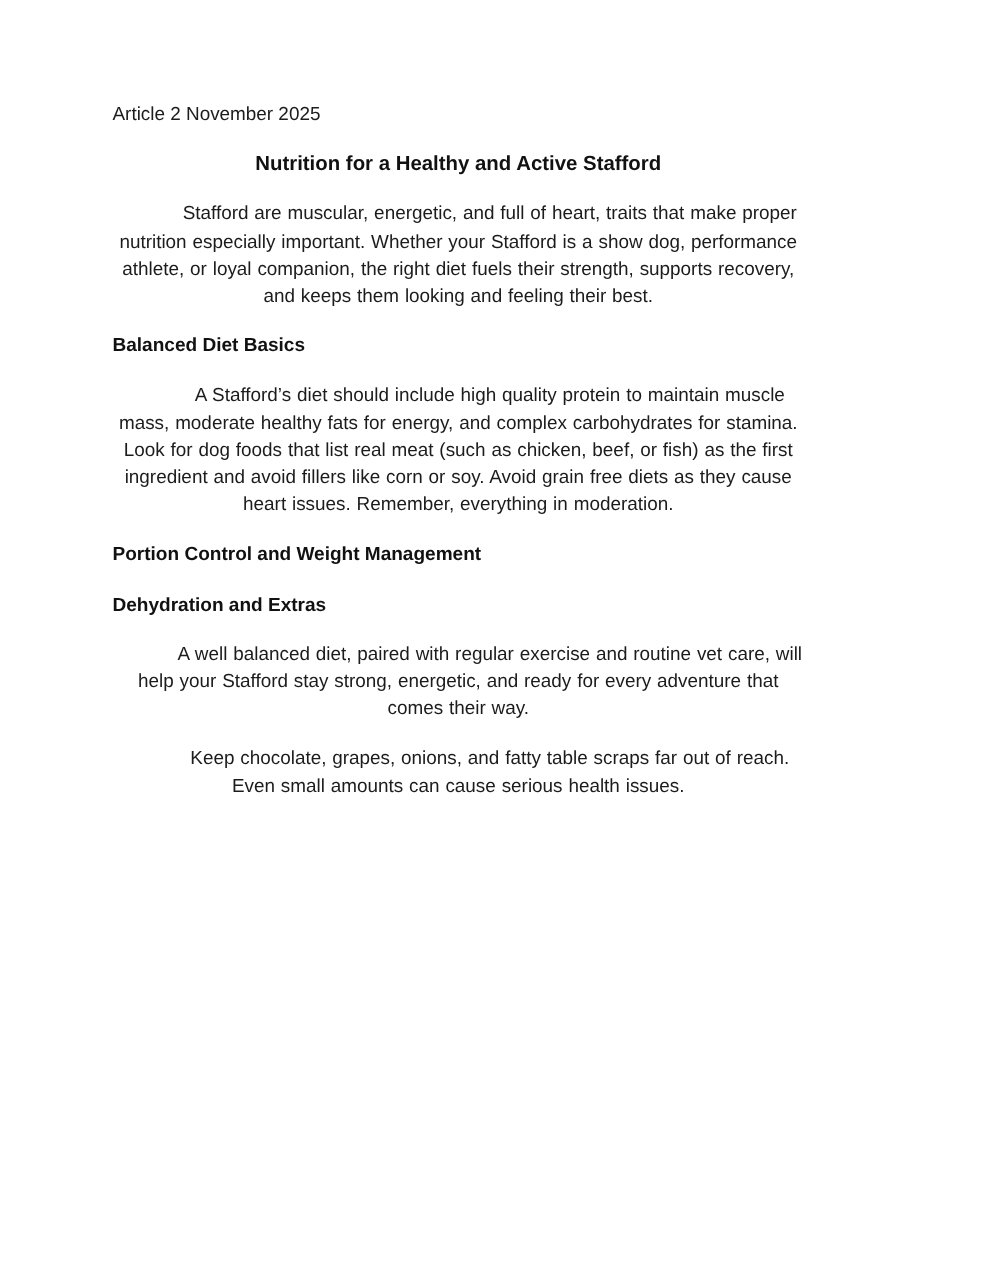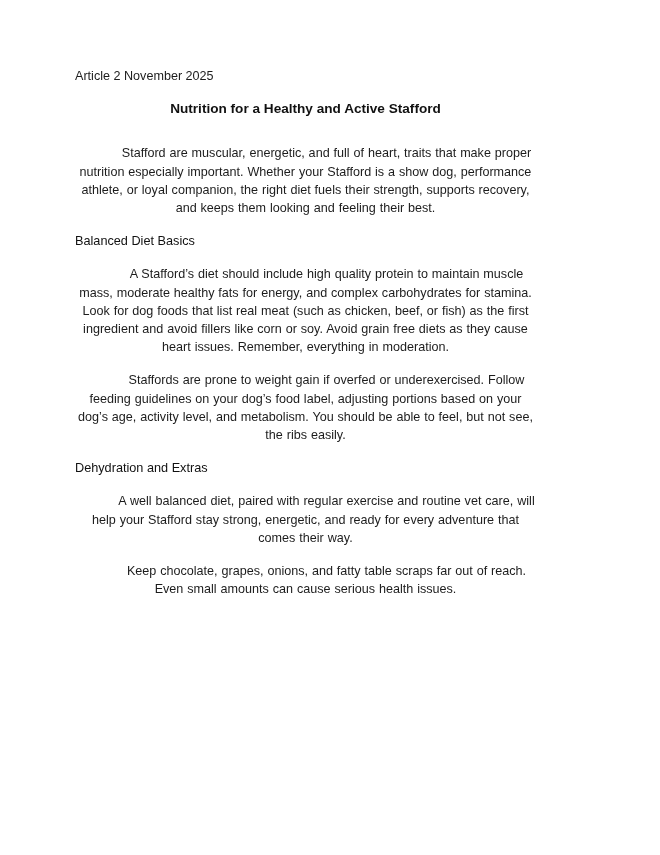--- a/index.html
+++ b/index.html
@@ -22,27 +22,27 @@
     line-height: 18.2px;
     text-align: left;
   }
   .dateline {
     margin: 0 0 15px 0;
   }
   .title {
     font-size: 13.6px;
     font-weight: 700;
     text-align: center;
-    margin: 0 0 26px 0;
+    margin: 0 0 15px 0;
     line-height: 18.2px;
     color: #111111;
   }
   .heading {
     font-size: 12.7px;
-    font-weight: 400;
+    font-weight: 700;
     margin: 0 0 15px 0;
     line-height: 18.2px;
     color: #111111;
   }
   .para {
     margin: 0 0 15px 0;
     text-indent: 42px;
     word-spacing: 0.4px;
     text-align: center;
   }
@@ -55,21 +55,21 @@
 
     <p class="dateline">Article 2 November 2025</p>
 
     <h1 class="title">Nutrition for a Healthy and Active Stafford</h1>
 
     <p class="para">Stafford are muscular, energetic, and full of heart, traits that make proper nutrition especially important. Whether your Stafford is a show dog, performance athlete, or loyal companion, the right diet fuels their strength, supports recovery, and keeps them looking and feeling their best.</p>
 
     <h2 class="heading">Balanced Diet Basics</h2>
     <p class="para">A Stafford’s diet should include high quality protein to maintain muscle mass, moderate healthy fats for energy, and complex carbohydrates for stamina. Look for dog foods that list real meat (such as chicken, beef, or fish) as the first ingredient and avoid fillers like corn or soy. Avoid grain free diets as they cause heart issues. Remember, everything in moderation.</p>
 
-    <p class="para">Staffords are prone to weight gain if overfed or underexercised. Follow feeding guidelines on your dog’s food label, adjusting portions based on your dog’s age, activity level, and metabolism. You should be able to feel, but not see, the ribs easily.</p>
+    <h2 class="heading">Portion Control and Weight Management</h2>
 
 
     <h2 class="heading">Dehydration and Extras</h2>
 
     <p class="para">A well balanced diet, paired with regular exercise and routine vet care, will help your Stafford stay strong, energetic, and ready for every adventure that comes their way.</p>
 
     <p class="para">Keep chocolate, grapes, onions, and fatty table scraps far out of reach. Even small amounts can cause serious health issues.</p>
 
   </div>
 </div>

